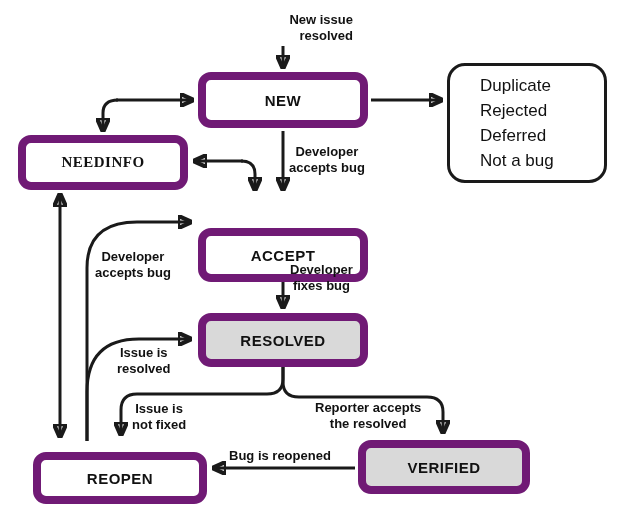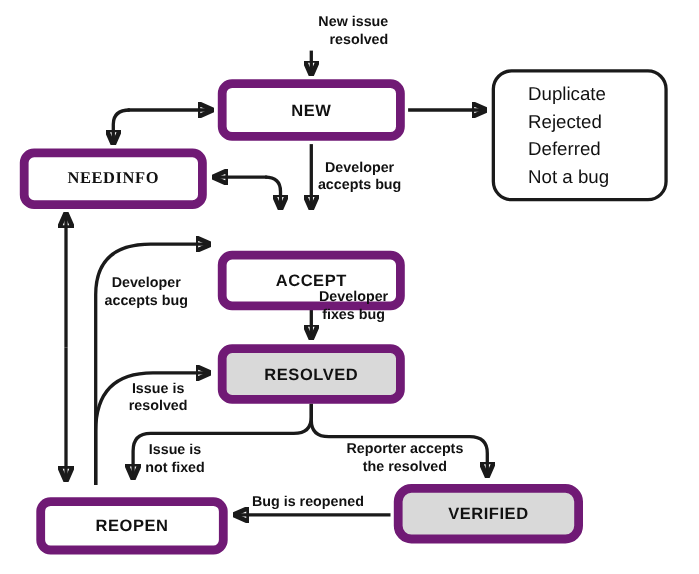--- a/index.html
+++ b/index.html
@@ -94,21 +94,21 @@
   <div class="state" style="left:198px; top:72px; width:170px; height:56px;">NEW</div>
 
   <div class="state" style="left:18px; top:135px; width:170px; height:55px;font-family:Liberation Serif, serif;">NEEDINFO</div>
 
   <div class="state" style="left:198px; top:196px; width:170px; height:54px;margin-top:32px;">ACCEPT</div>
 
   <div class="state done" style="left:198px; top:313px; width:170px; height:54px;">RESOLVED</div>
 
   <div class="state" style="left:33px; top:452px; width:174px; height:52px;">REOPEN</div>
 
-  <div class="state done" style="left:358px; top:440px; width:172px; height:54px;border-radius:16px;">VERIFIED</div>
+  <div class="state done" style="left:358px; top:440px; width:172px; height:54px;">VERIFIED</div>
 
   <div class="resolutions" style="left:447px; top:63px; width:160px; height:120px;">
     <span>Duplicate</span>
     <span>Rejected</span>
     <span>Deferred</span>
     <span>Not a bug</span>
   </div>
 
   <div class="lbl center" style="left:213px; top:12px; width:140px;">
     <span>New issue</span>

